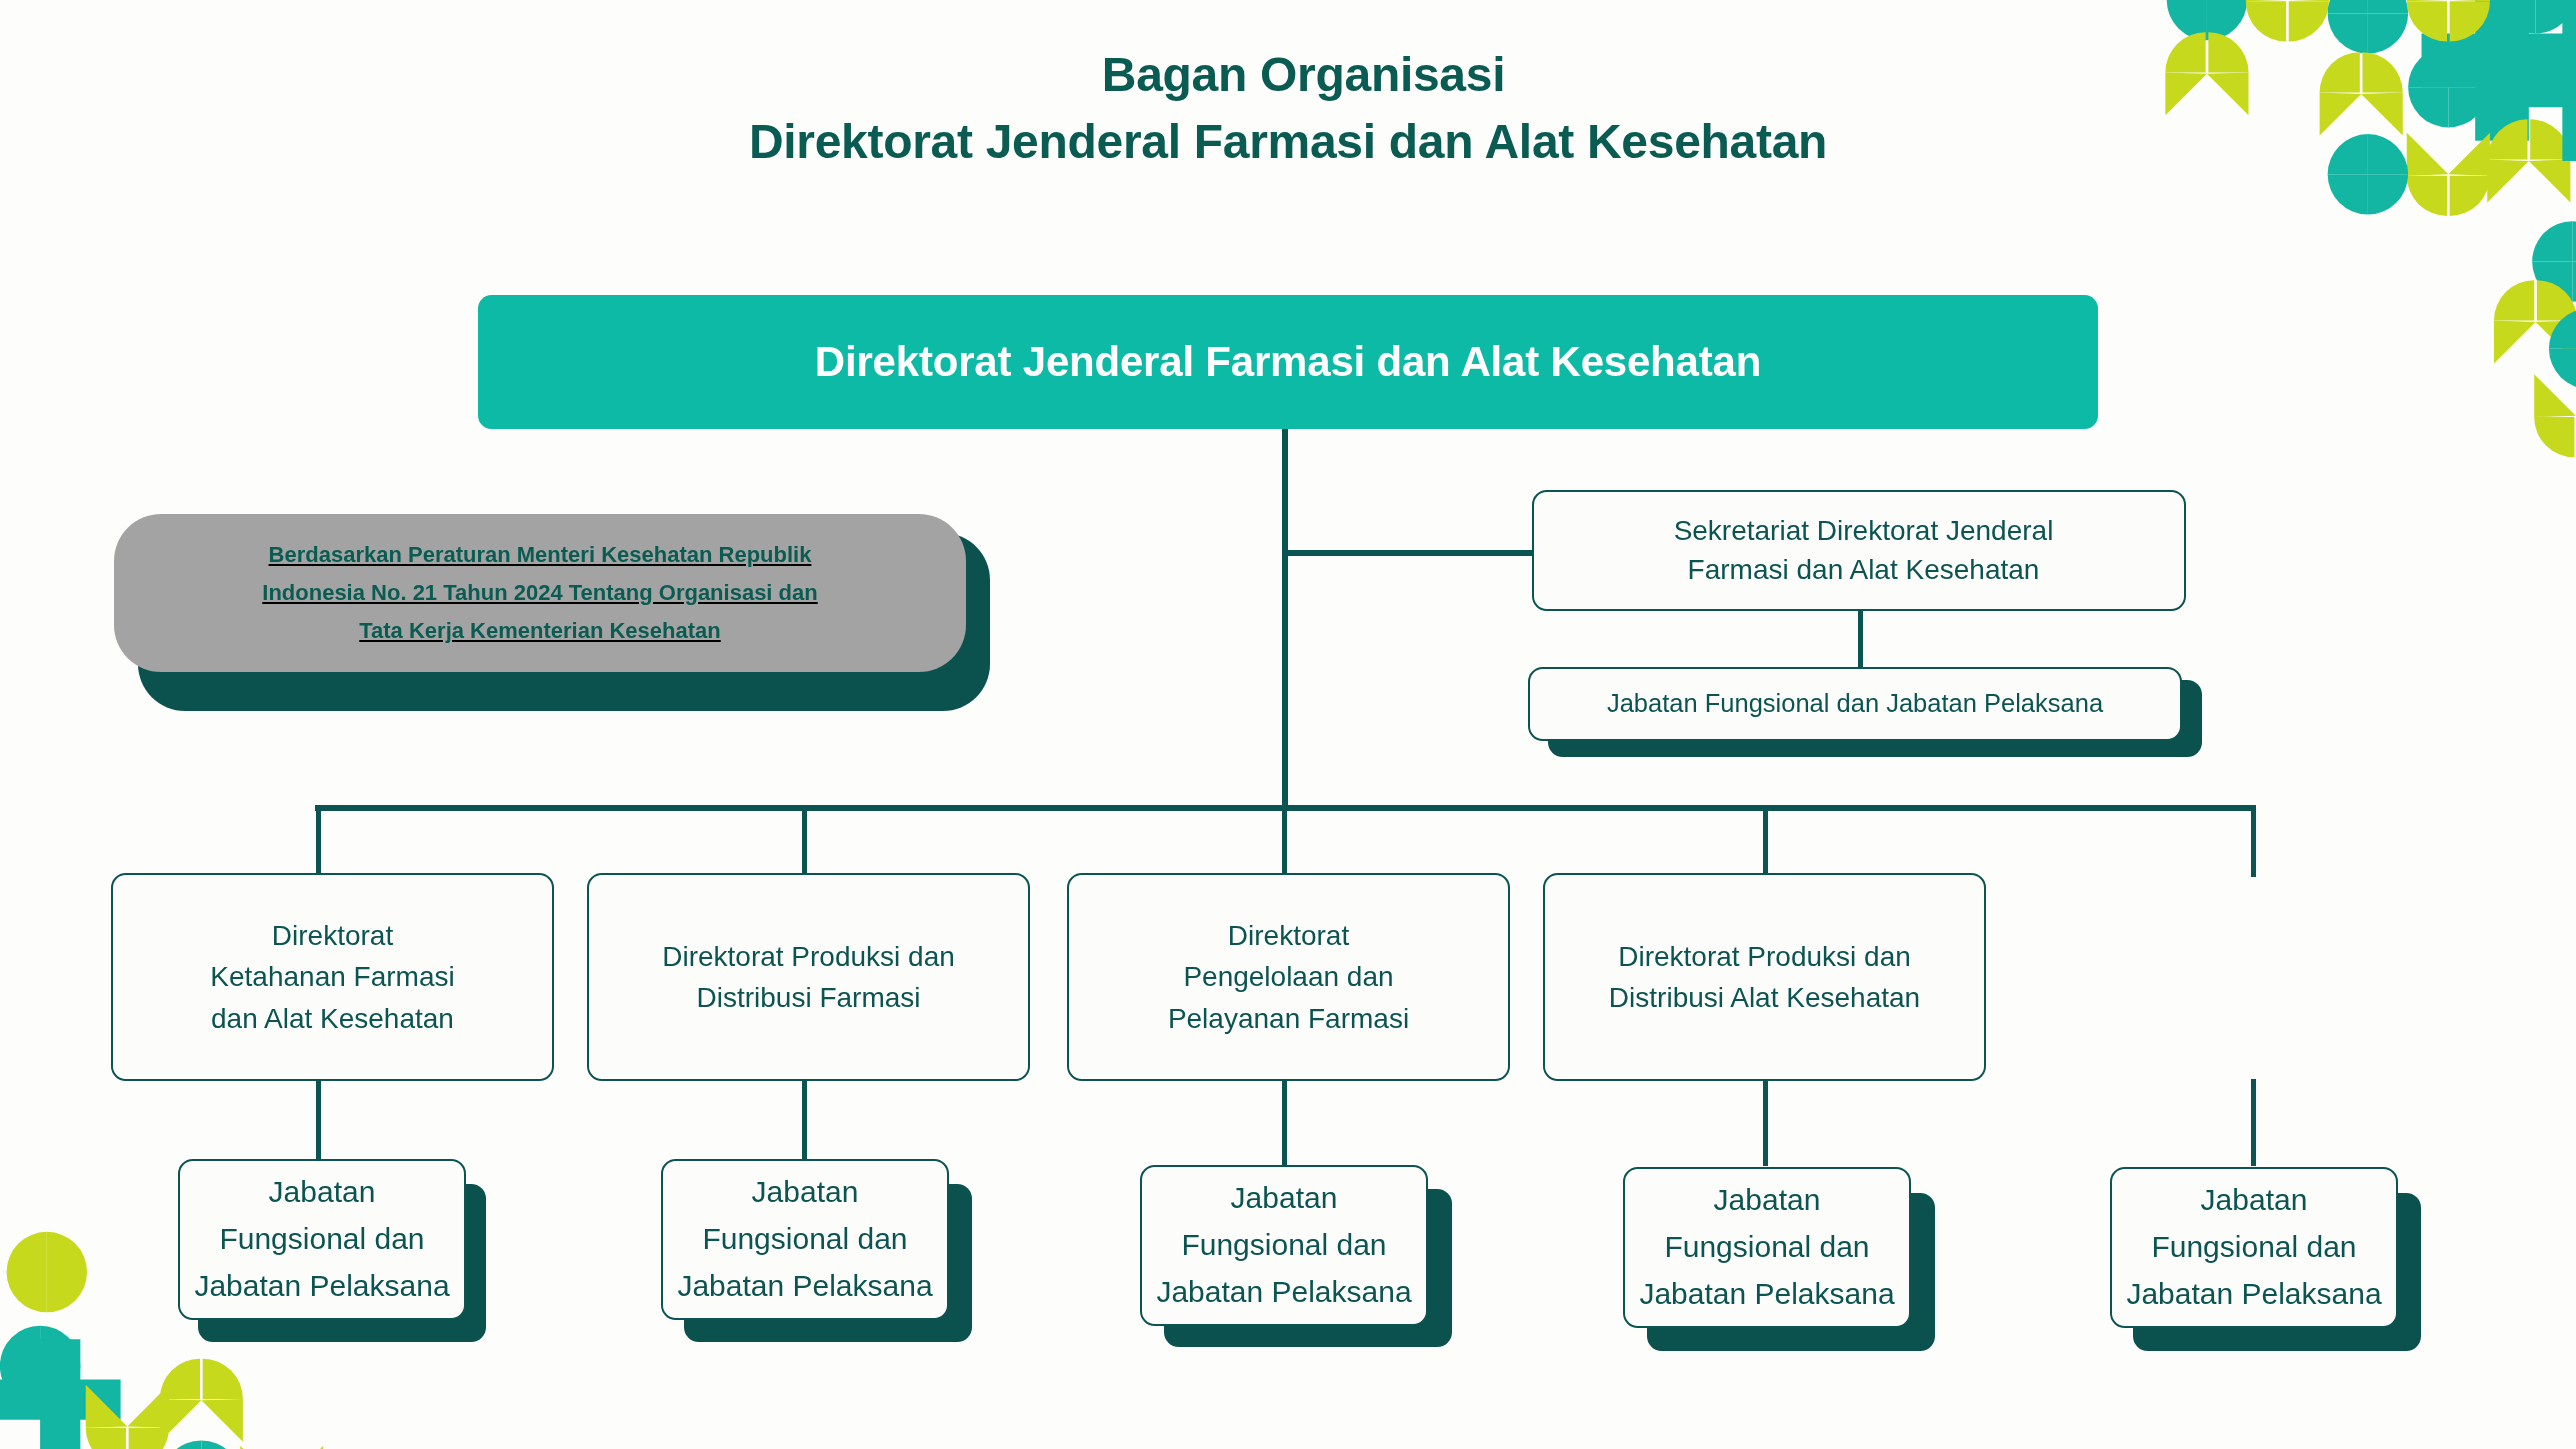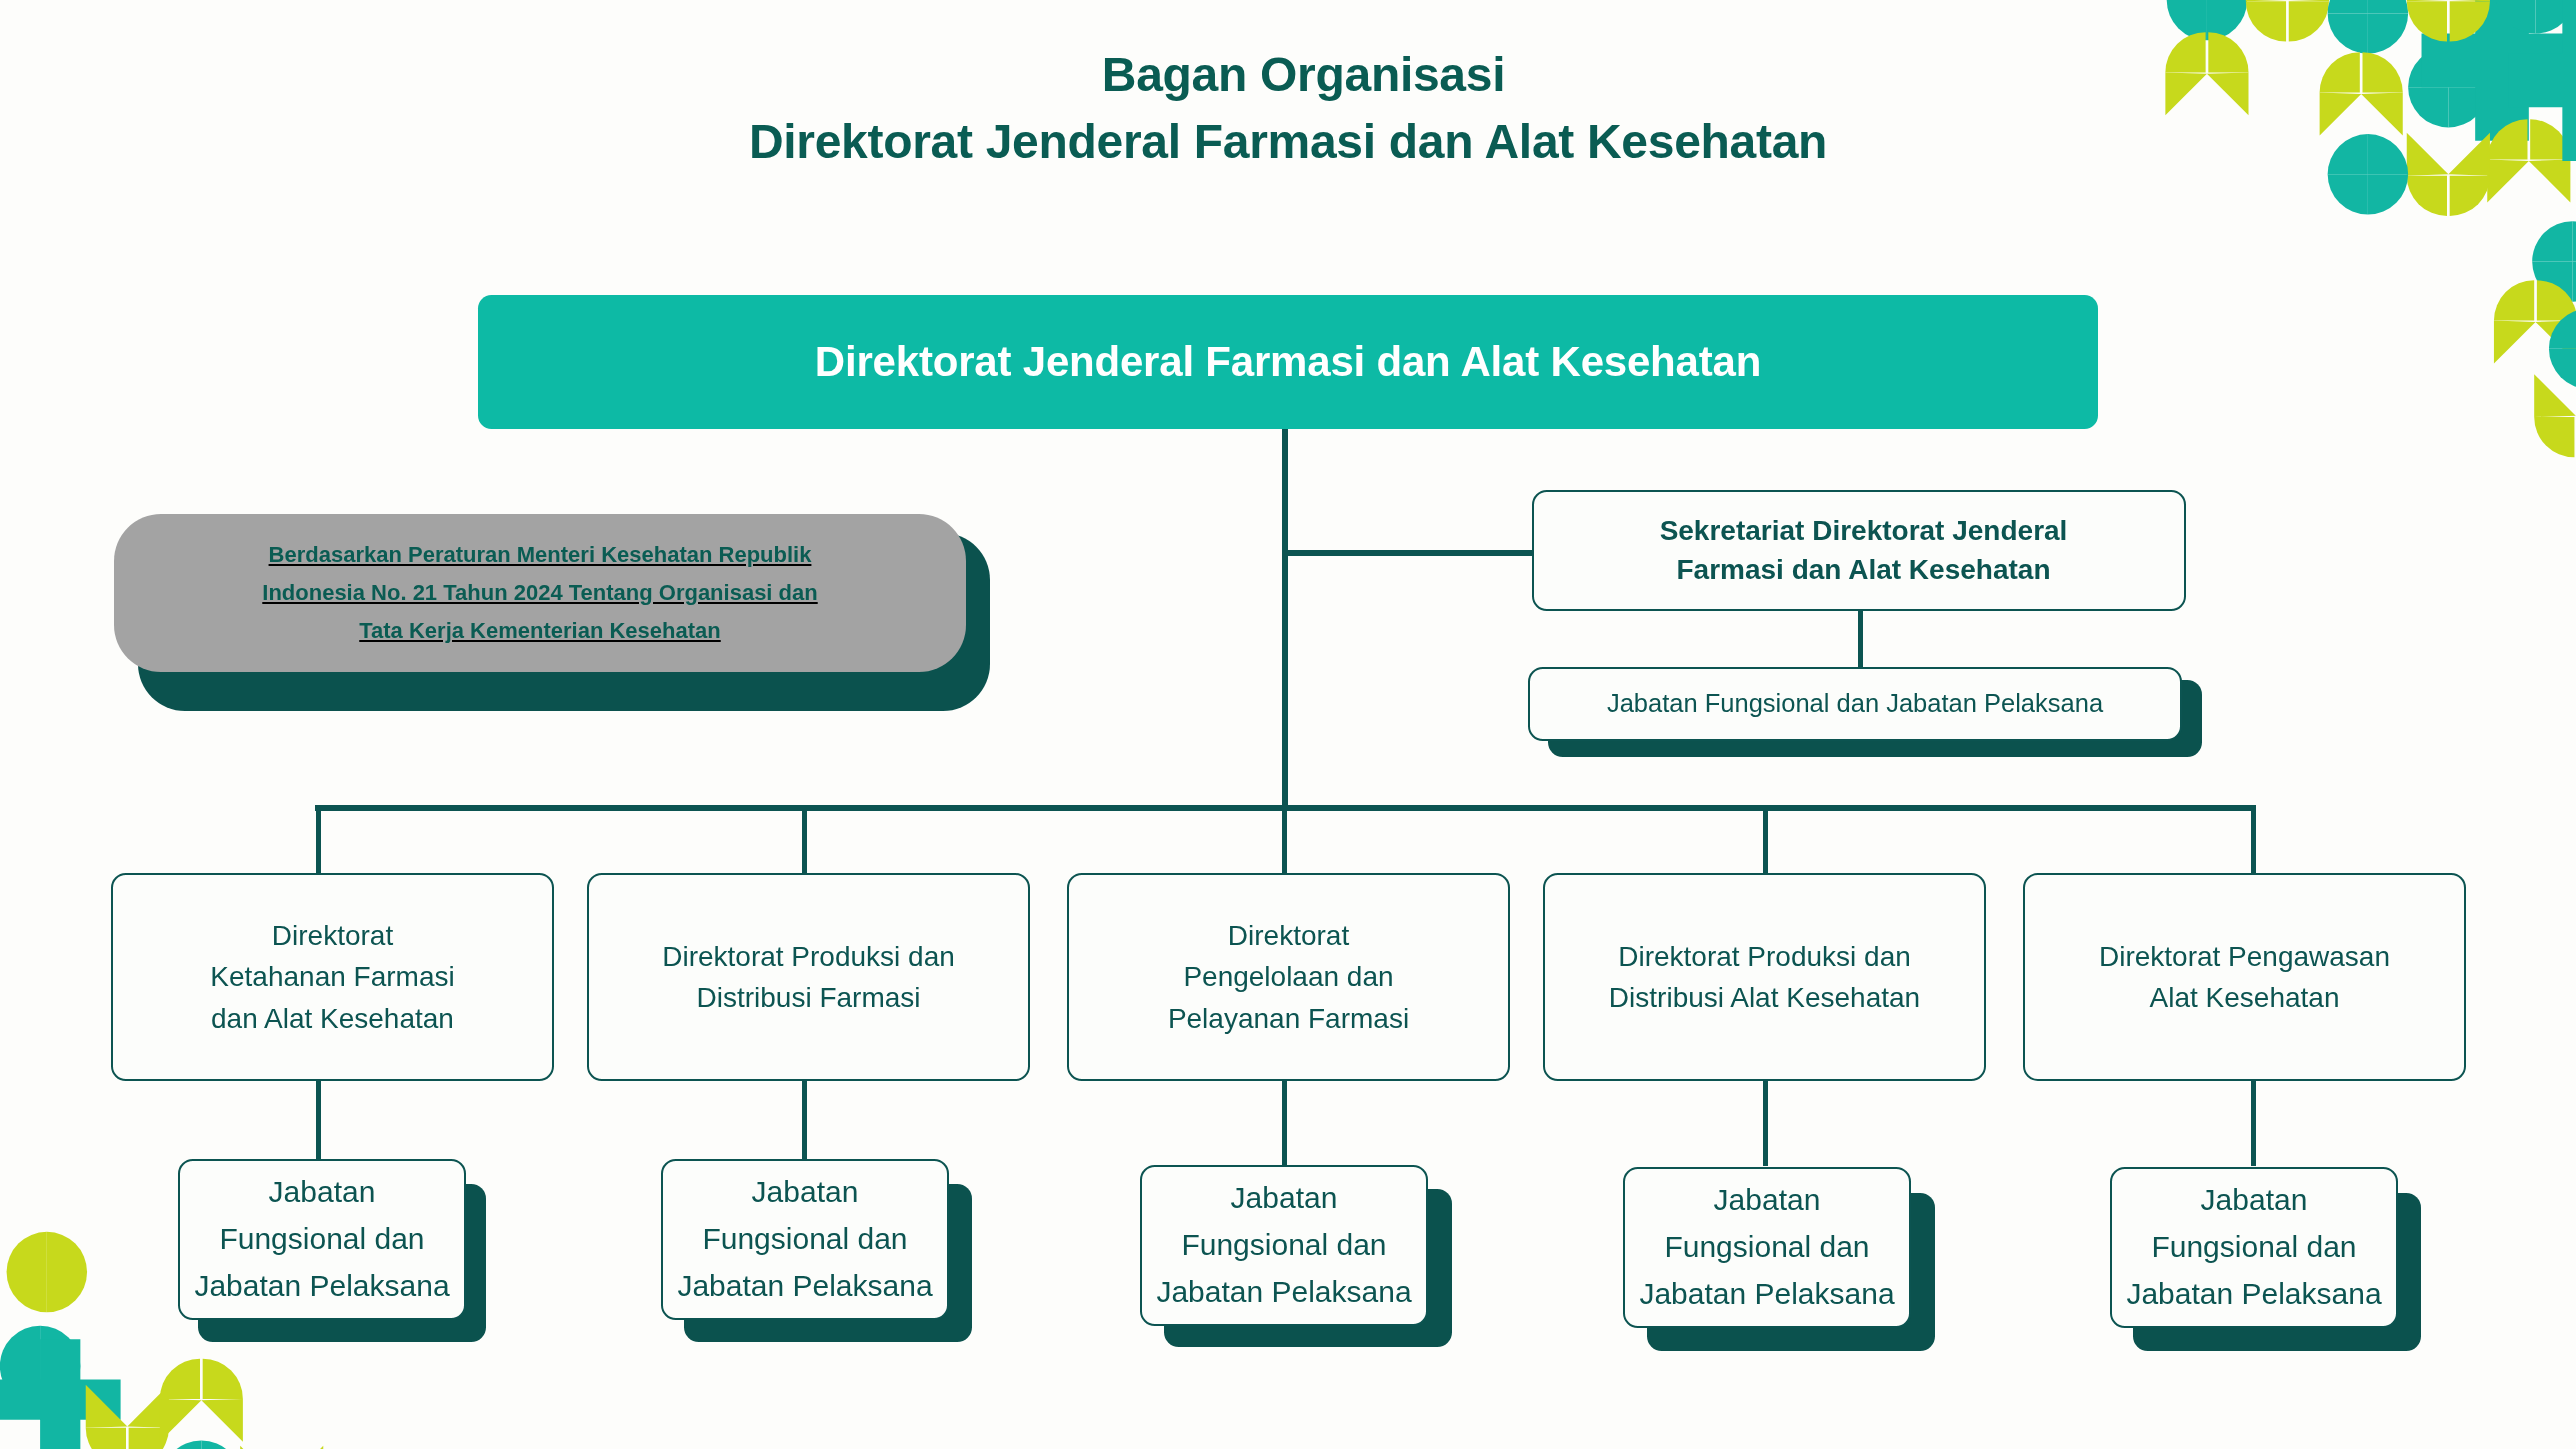--- a/index.html
+++ b/index.html
@@ -71,21 +71,21 @@
     z-index:3;
     text-decoration:underline;
   }
   .note-text{
     color:#0A5C53;font-weight:bold;font-size:22px;line-height:1.72;
     text-align:center;white-space:pre-line;
   }
   .note-shadow{
     position:absolute;background:#0B524E;border-radius:47px;z-index:2;
   }
-  .sek-text{font-size:28px;line-height:1.38;white-space:pre-line;font-weight:bold;margin-left:9px;}
+  .sek-text{font-size:28px;line-height:1.38;white-space:pre-line;font-weight:normal;margin-left:9px;}
   .jab-top-text{font-size:25.5px;line-height:1.3;font-weight:normal;}
   .dir-text{font-size:28px;line-height:1.48;white-space:pre-line;font-weight:normal;}
   .jab-text{font-size:30px;line-height:1.56;white-space:pre-line;font-weight:normal;}
 </style>
 </head>
 <body>
 
 <div id="stage">
 
   <div class="ornament orn-tr">
@@ -246,24 +246,20 @@
   </div>
   <div class="box" style="left:1067px;top:873px;width:443px;height:208px;">
     <span class="dir-text">Direktorat
 Pengelolaan dan
 Pelayanan Farmasi</span>
   </div>
   <div class="box" style="left:1543px;top:873px;width:443px;height:208px;">
     <span class="dir-text">Direktorat Produksi dan
 Distribusi Alat Kesehatan</span>
   </div>
-  <div class="box" style="left:2023px;top:873px;width:443px;height:208px;">
-    <span class="dir-text">Direktorat Pengawasan
-Alat Kesehatan</span>
-  </div>
 
   <div class="shadow" style="left:198px;top:1184px;width:288px;height:158px;"></div>
   <div class="box" style="left:178px;top:1159px;width:288px;height:161px;">
     <span class="jab-text">Jabatan
 Fungsional dan
 Jabatan Pelaksana</span>
   </div>
 
   <div class="shadow" style="left:684px;top:1184px;width:288px;height:158px;"></div>
   <div class="box" style="left:661px;top:1159px;width:288px;height:161px;">

